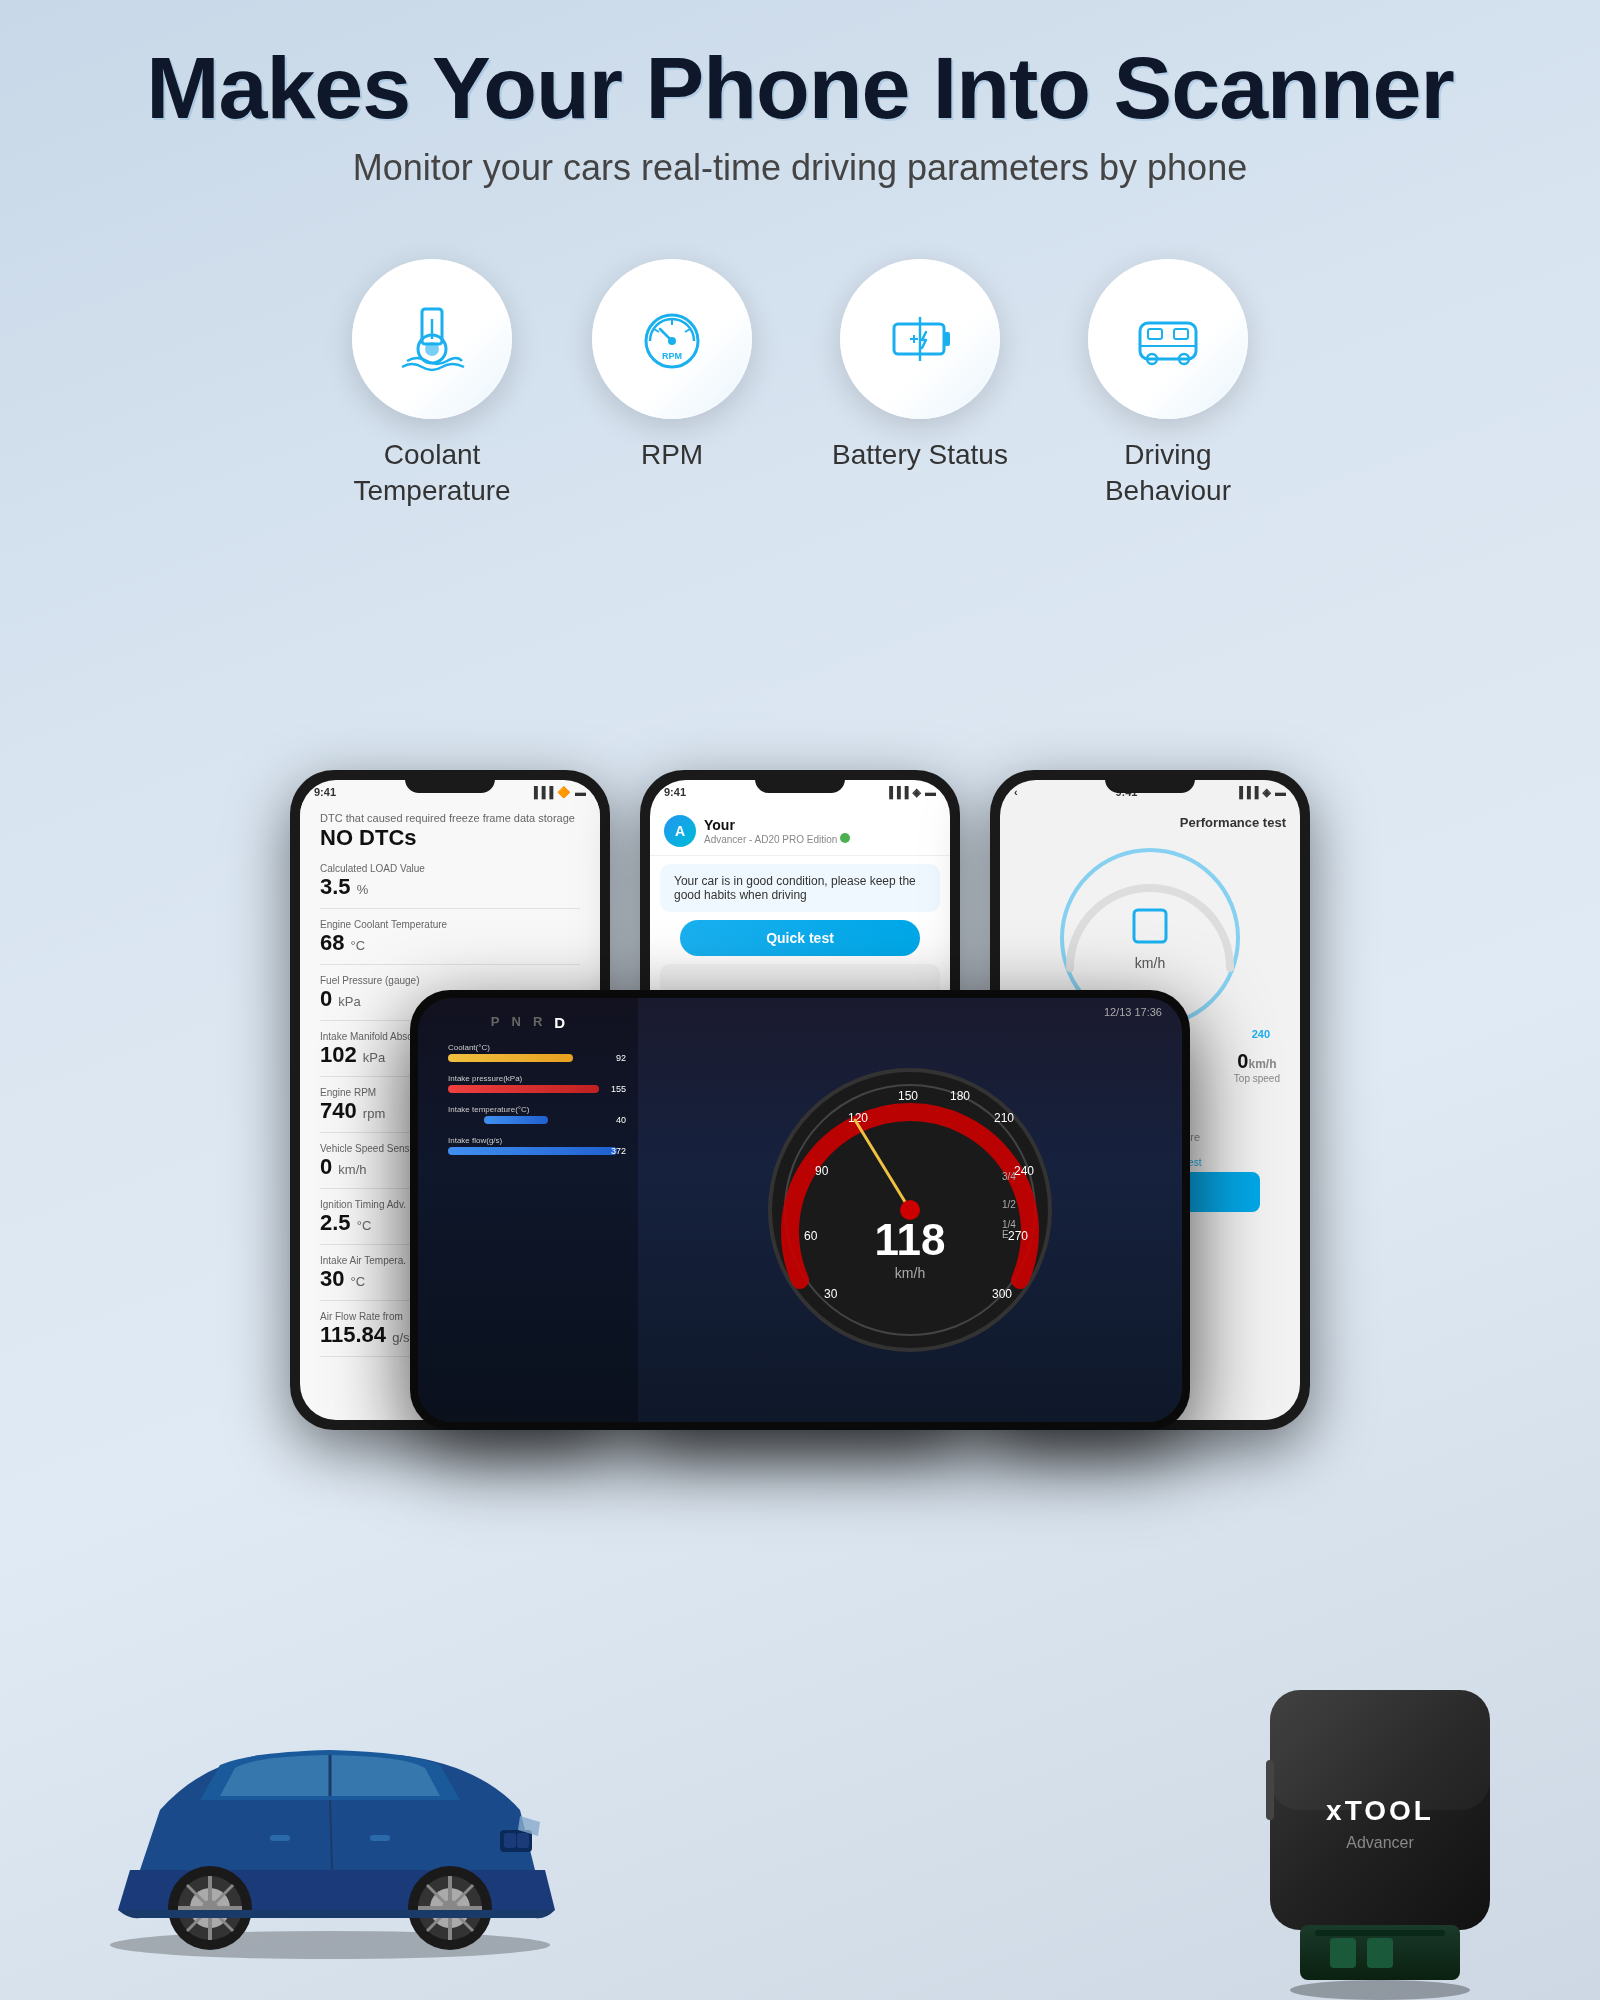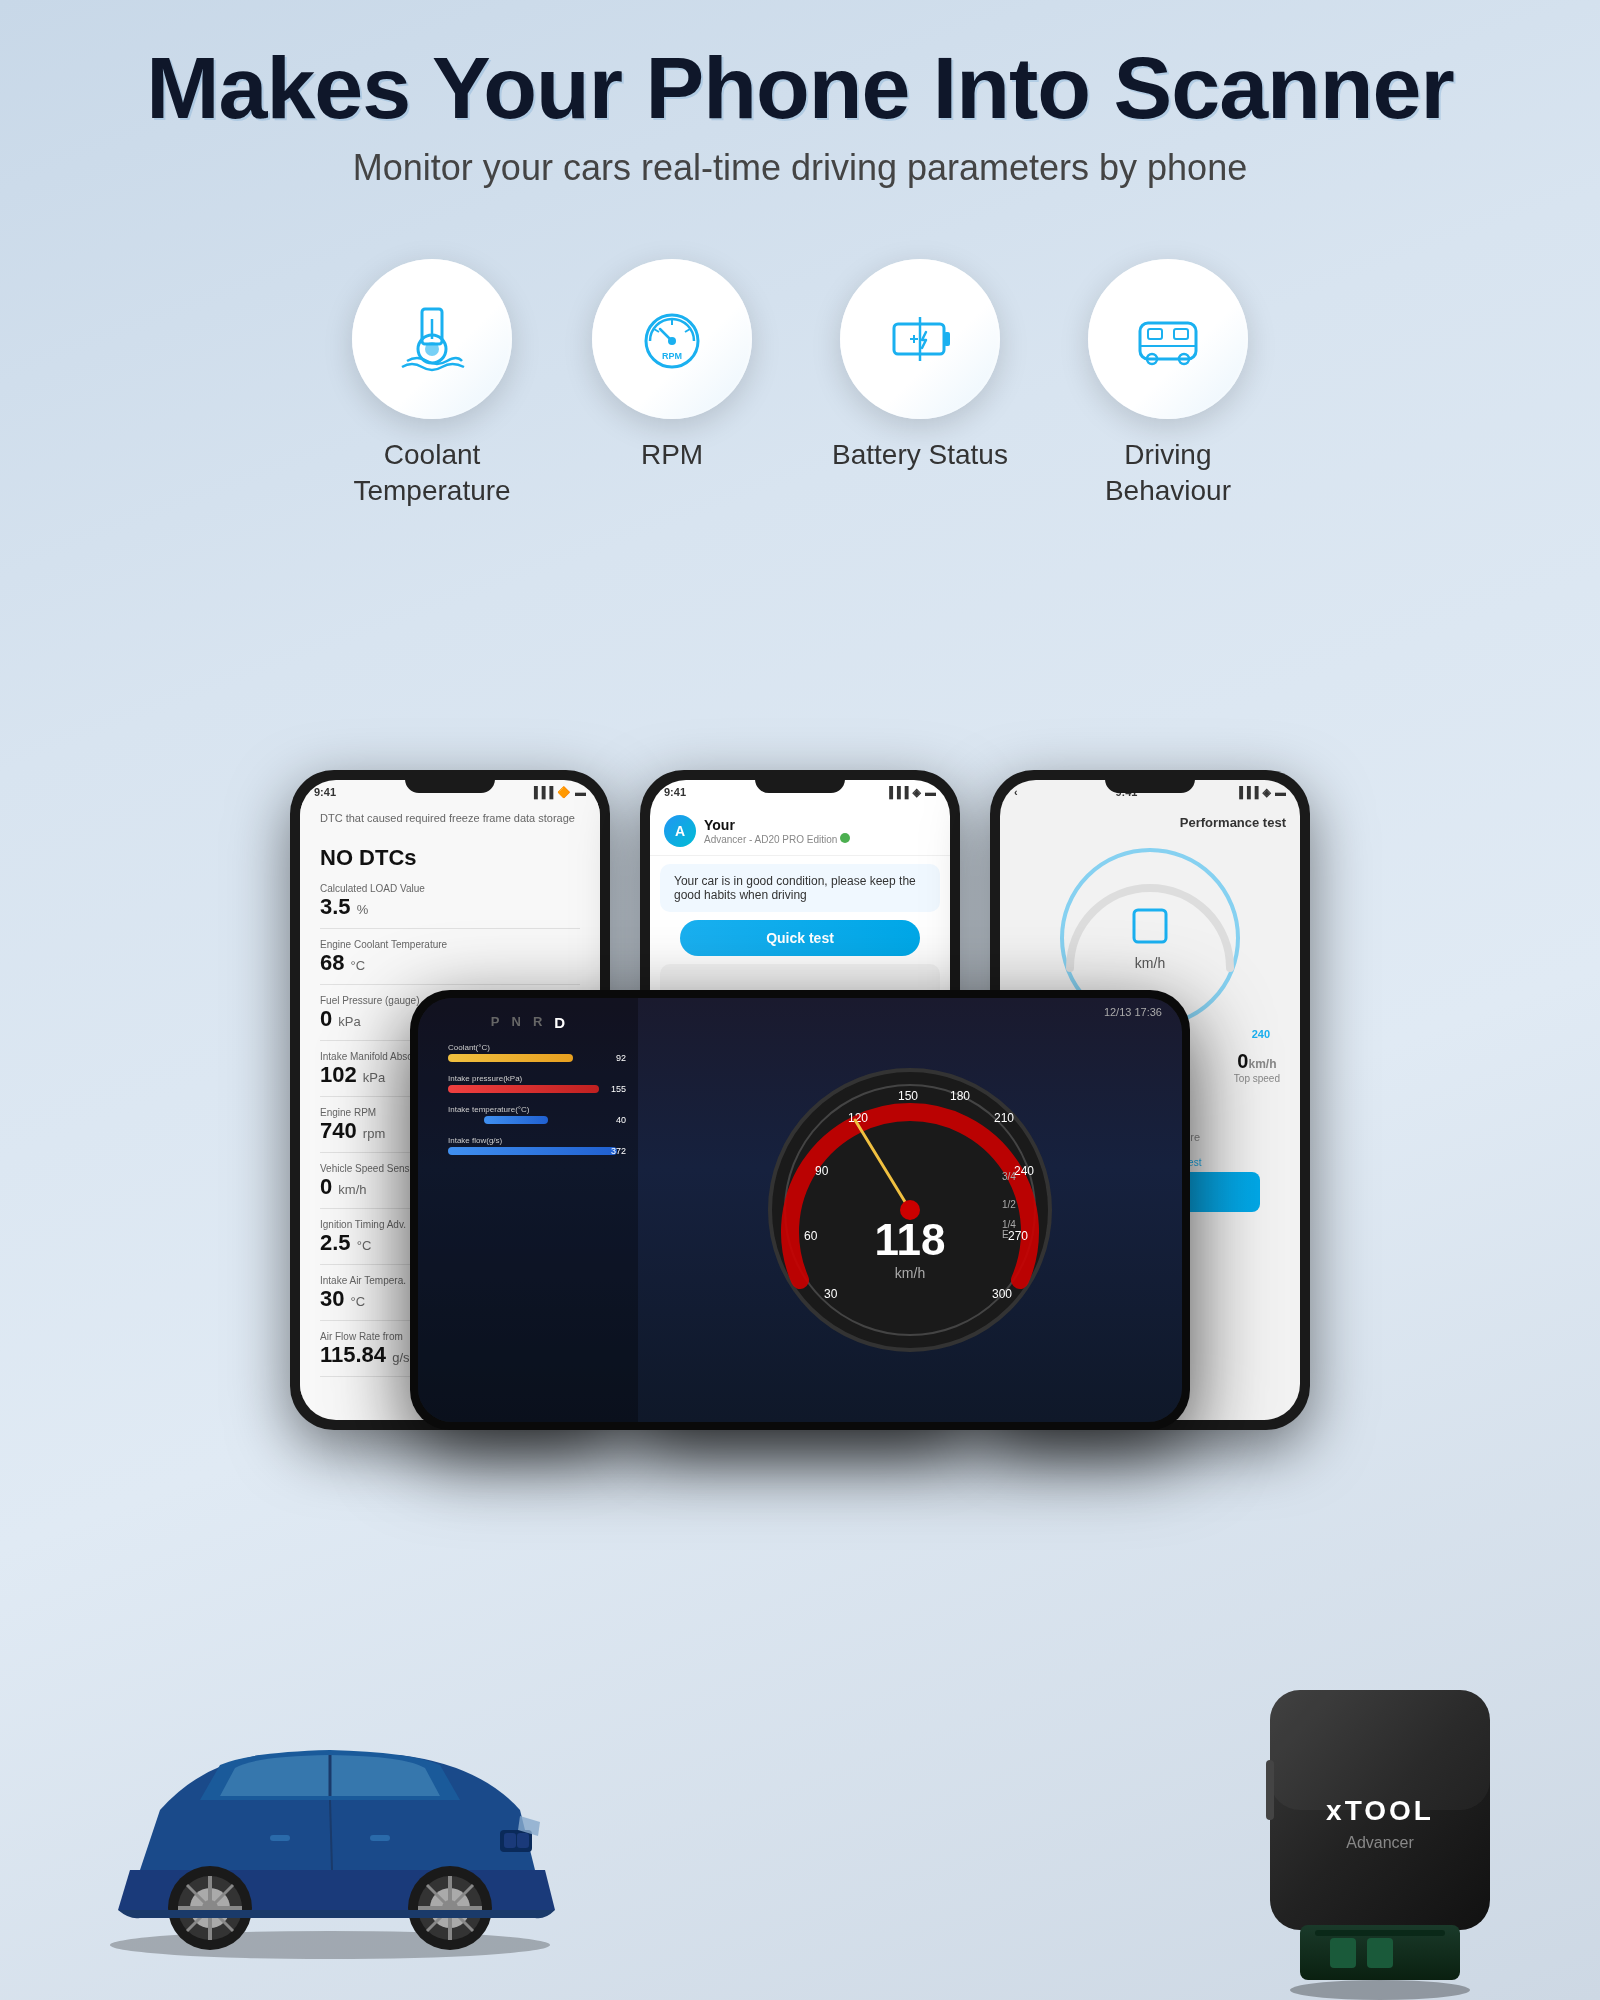--- a/index.html
+++ b/index.html
@@ -157,21 +157,21 @@
 
     
     .left-phone-content {
       padding: 8px 20px;
       background: #f8f8f8;
     }
     .dtc-header {
       font-size: 11px;
       color: #666;
       line-height: 1.3;
-      margin-bottom: 20px;
+      margin-bottom: 0;
     }
     .dtc-value {
       font-size: 22px;
       font-weight: 700;
       color: #111;
       margin-bottom: 12px;
     }
     .data-row {
       margin-bottom: 10px;
       border-bottom: 1px solid #e0e0e0;

